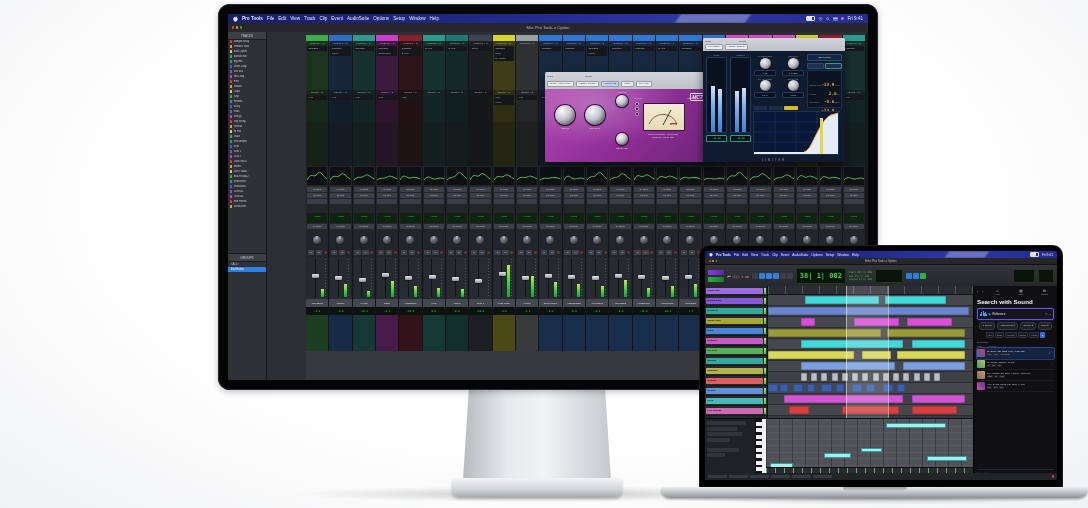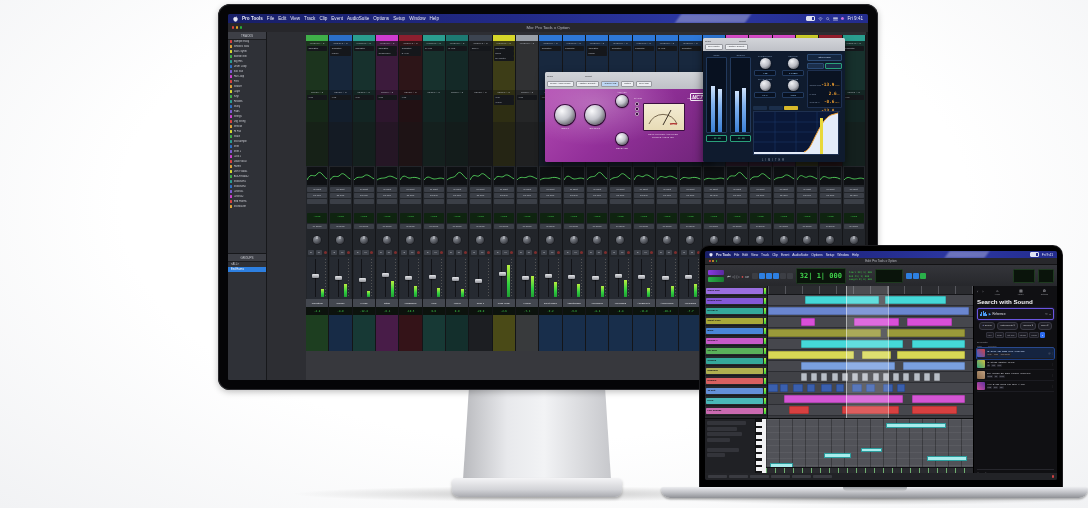--- a/index.html
+++ b/index.html
@@ -1741,21 +1741,21 @@
             <span>⏭</span>
           </div>
         <div class="tools">
           <span class="tool"></span>
             <span class="tool on"></span>
             <span class="tool on"></span>
             <span class="tool on"></span>
             <span class="tool"></span>
             <span class="tool"></span>
         </div>
-        <div class="lcd bigcounter">32| 1| 000</div>
+        <div class="lcd bigcounter">38| 1| 002</div>
         <div class="subinfo">
           <div><span>Start</span> <span>33| 1| 000</span></div>
           <div><span>End</span> <span>41| 1| 000</span></div>
           <div><span>Length</span> <span>8| 0| 000</span></div>
         </div>
         <div class="lcd" style="width:26px;height:12px;"></div>
         <div style="display:flex;gap:1px;">
           <span class="tool" style="background:#2d7fe0;"></span>
             <span class="tool" style="background:#2d7fe0;"></span>
             <span class="tool" style="background:#2ab04a;"></span>

